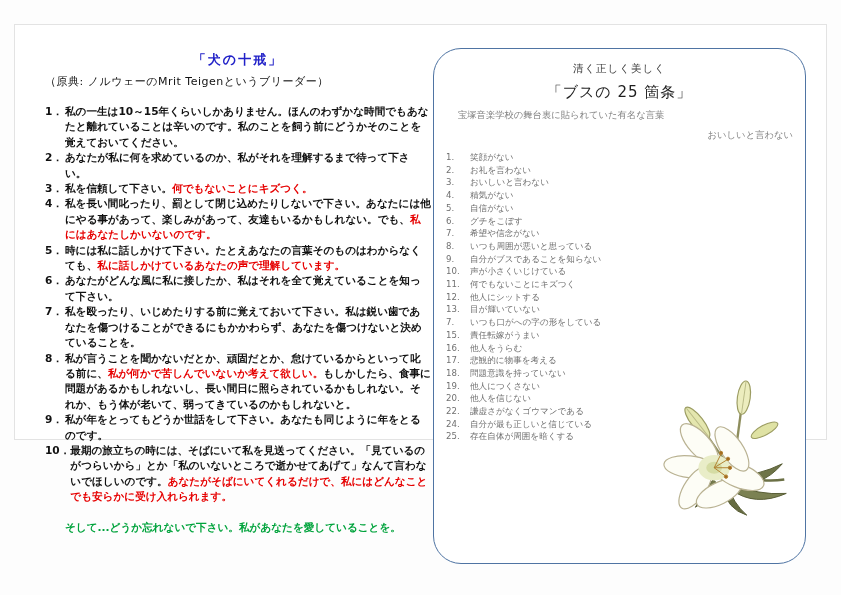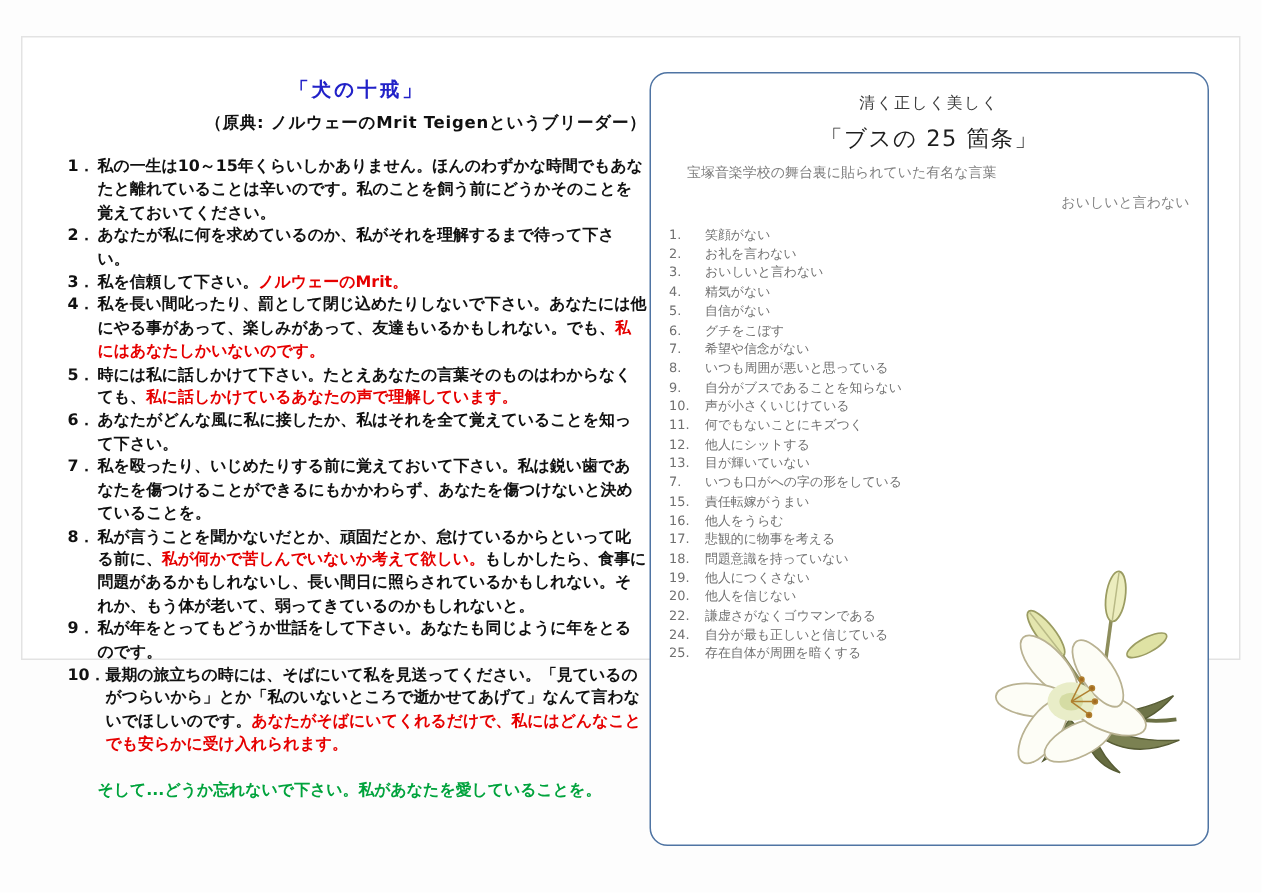--- a/index.html
+++ b/index.html
@@ -20,38 +20,38 @@
     background:#ffffff;border:1px solid var(--page-border);
   }
 
   
   .left-panel{position:absolute;left:30px;top:26px;width:386px;}
   .dog-title{
     text-align:center;color:var(--title-blue);font-weight:bold;
     font-size:13px;letter-spacing:2px;
   }
   .dog-origin{
-    text-align:right;color:var(--body-black);font-weight:bold;
+    text-align:left;color:var(--body-black);font-weight:normal;
     font-size:11px;margin-top:5px;letter-spacing:0.5px;
   }
   .dog-list{margin-top:15px;font-size:10.6px;font-weight:bold;line-height:15.4px;color:var(--body-black);}
   .dog-item{display:flex;}
   .dog-item .num{flex:0 0 auto;min-width:20px;white-space:nowrap;}
   .dog-item .txt{flex:1;}
   .seg-black{color:var(--body-black);}
   .seg-red{color:var(--accent-red);}
   .dog-closing{
     color:var(--accent-green);font-weight:bold;font-size:10.6px;
     margin-top:15px;padding-left:20px;line-height:15.4px;
   }
 
   
   .right-panel{
     position:absolute;left:418px;top:23px;width:373px;height:516px;
-    border:1.5px solid var(--oval-blue);border-radius:12px;
+    border:1.5px solid var(--oval-blue);border-radius:28px;
     background:#ffffff;
   }
   .busu-motto{text-align:center;margin-top:13px;font-size:10.5px;color:#3c3c3c;letter-spacing:1px;}
   .busu-title{text-align:center;margin-top:7px;font-size:15px;color:#1e1e1e;letter-spacing:1px;}
   .busu-subtitle{margin-top:7px;padding-left:24px;font-size:9.3px;color:#818181;}
   .busu-attribution{text-align:right;padding-right:12px;margin-top:7px;font-size:9.3px;color:#818181;}
   .busu-list{margin-top:9px;padding-left:9px;font-size:8.6px;line-height:12.7px;color:var(--right-gray);}
   .busu-item{display:flex;}
   .busu-item .num{flex:0 0 27px;padding-left:3px;color:var(--right-gray);}
   .busu-item .txt{flex:1;}
@@ -74,21 +74,21 @@
           <span class="txt"><span class="seg-black">私の一生は10～15年くらいしかありません。ほんのわずかな時間でもあなたと離れていることは辛いのです。私のことを飼う前にどうかそのことを覚えておいてください。</span></span>
         </div>
 
         <div class="dog-item">
           <span class="num">2．</span>
           <span class="txt"><span class="seg-black">あなたが私に何を求めているのか、私がそれを理解するまで待って下さい。</span></span>
         </div>
 
         <div class="dog-item">
           <span class="num">3．</span>
-          <span class="txt"><span class="seg-black">私を信頼して下さい。</span><span class="seg-red">ノルウェーのMrit。</span></span>
+          <span class="txt"><span class="seg-black">私を信頼して下さい。</span><span class="seg-red">何でもないことにキズつく。</span></span>
         </div>
 
         <div class="dog-item">
           <span class="num">4．</span>
           <span class="txt"><span class="seg-black">私を長い間叱ったり、罰として閉じ込めたりしないで下さい。あなたには他にやる事があって、楽しみがあって、友達もいるかもしれない。でも、</span><span class="seg-red">私にはあなたしかいないのです。</span></span>
         </div>
 
         <div class="dog-item">
           <span class="num">5．</span>
           <span class="txt"><span class="seg-black">時には私に話しかけて下さい。たとえあなたの言葉そのものはわからなくても、</span><span class="seg-red">私に話しかけているあなたの声で理解しています。</span></span>

